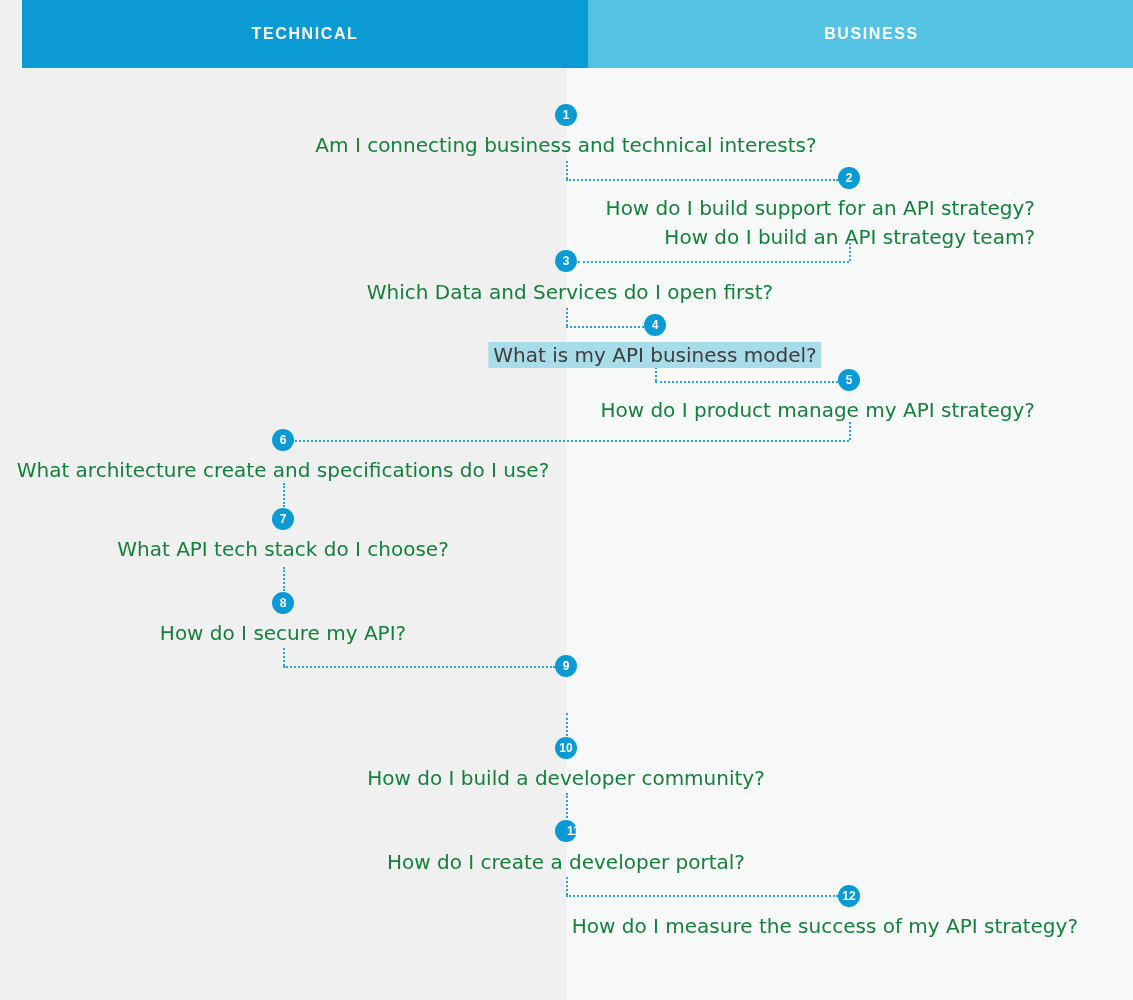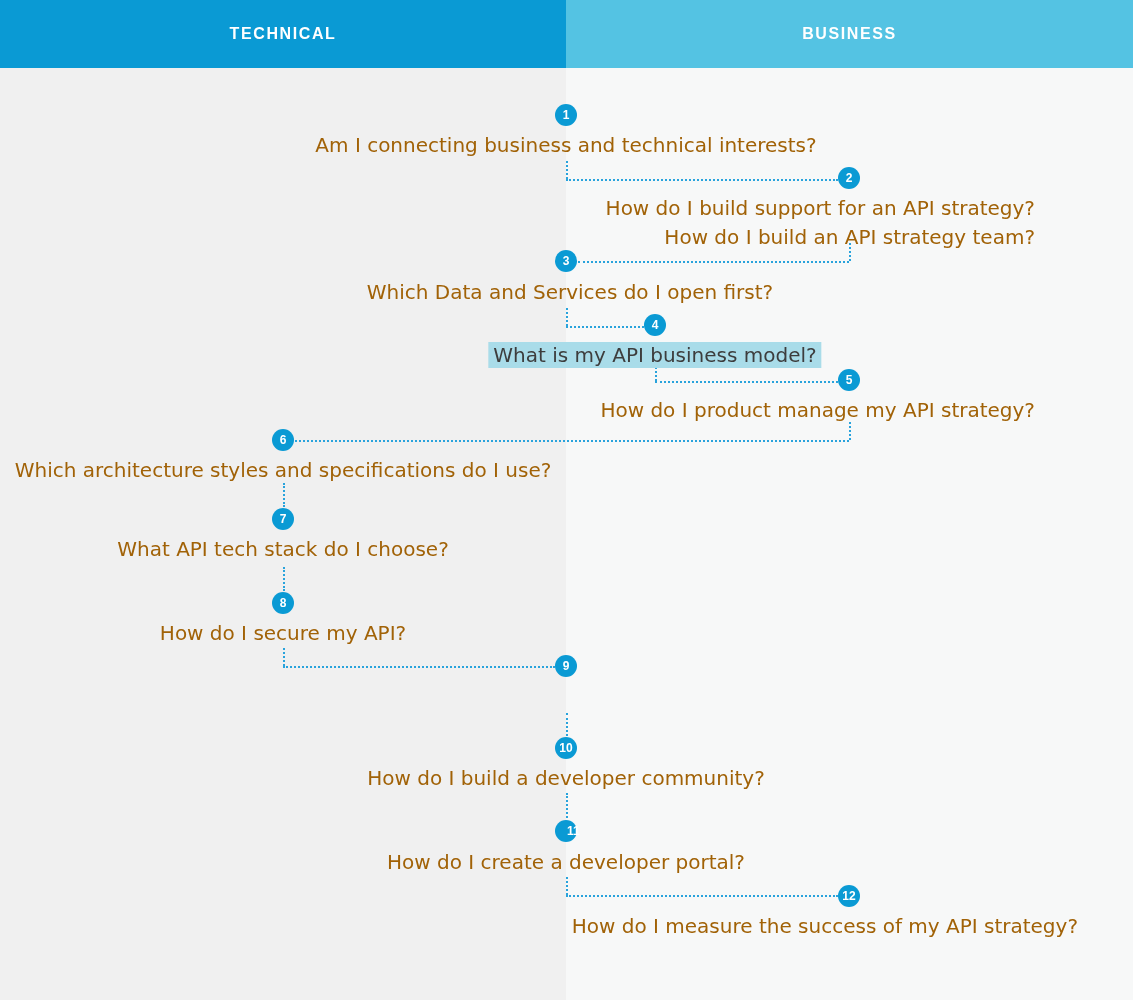--- a/index.html
+++ b/index.html
@@ -38,20 +38,21 @@
   }
 
   
   .header {
     position: absolute;
     top: 0;
     height: 68px;
     display: flex;
     align-items: center;
     justify-content: center;
+    margin-left: 22px;
   }
   .header-technical {
     left: 0;
     width: 566px;
     background: #0a9ad4;
   }
   .header-business {
     left: 566px;
     width: 567px;
     background: #54c3e3;
@@ -65,21 +66,21 @@
     font-family: "Liberation Sans", sans-serif;
   }
 
   
   .item {
     position: absolute;
     white-space: nowrap;
   }
   .item-text {
     font-size: 20px;
-    color: #a16207;
+    color: #15803d;
     line-height: 29px;
     font-family: "DejaVu Sans", sans-serif;
     font-weight: 400;
   }
   .item.align-center  { transform: translateX(-50%); text-align: center; }
   .item.align-right   { transform: translateX(-100%); text-align: right; }
 
   .item.highlight .item-text {
     background: #a9dce9;
     padding: 1px 5px;
@@ -188,21 +189,21 @@
 
   <div class="item align-center highlight" style="left:655px; top:341px;">
     <span class="item-text">What is my API business model?</span>
   </div>
 
   <div class="item align-right" style="left:1035px; top:396px;">
     <div class="item-text">How do I product manage my API strategy?</div>
   </div>
 
   <div class="item align-center" style="left:283px; top:456px;">
-    <div class="item-text">Which architecture styles and specifications do I use?</div>
+    <div class="item-text">What architecture create and specifications do I use?</div>
   </div>
 
   <div class="item align-center" style="left:283px; top:535px;">
     <div class="item-text">What API tech stack do I choose?</div>
   </div>
 
   <div class="item align-center" style="left:283px; top:619px;">
     <div class="item-text">How do I secure my API?</div>
   </div>
 

